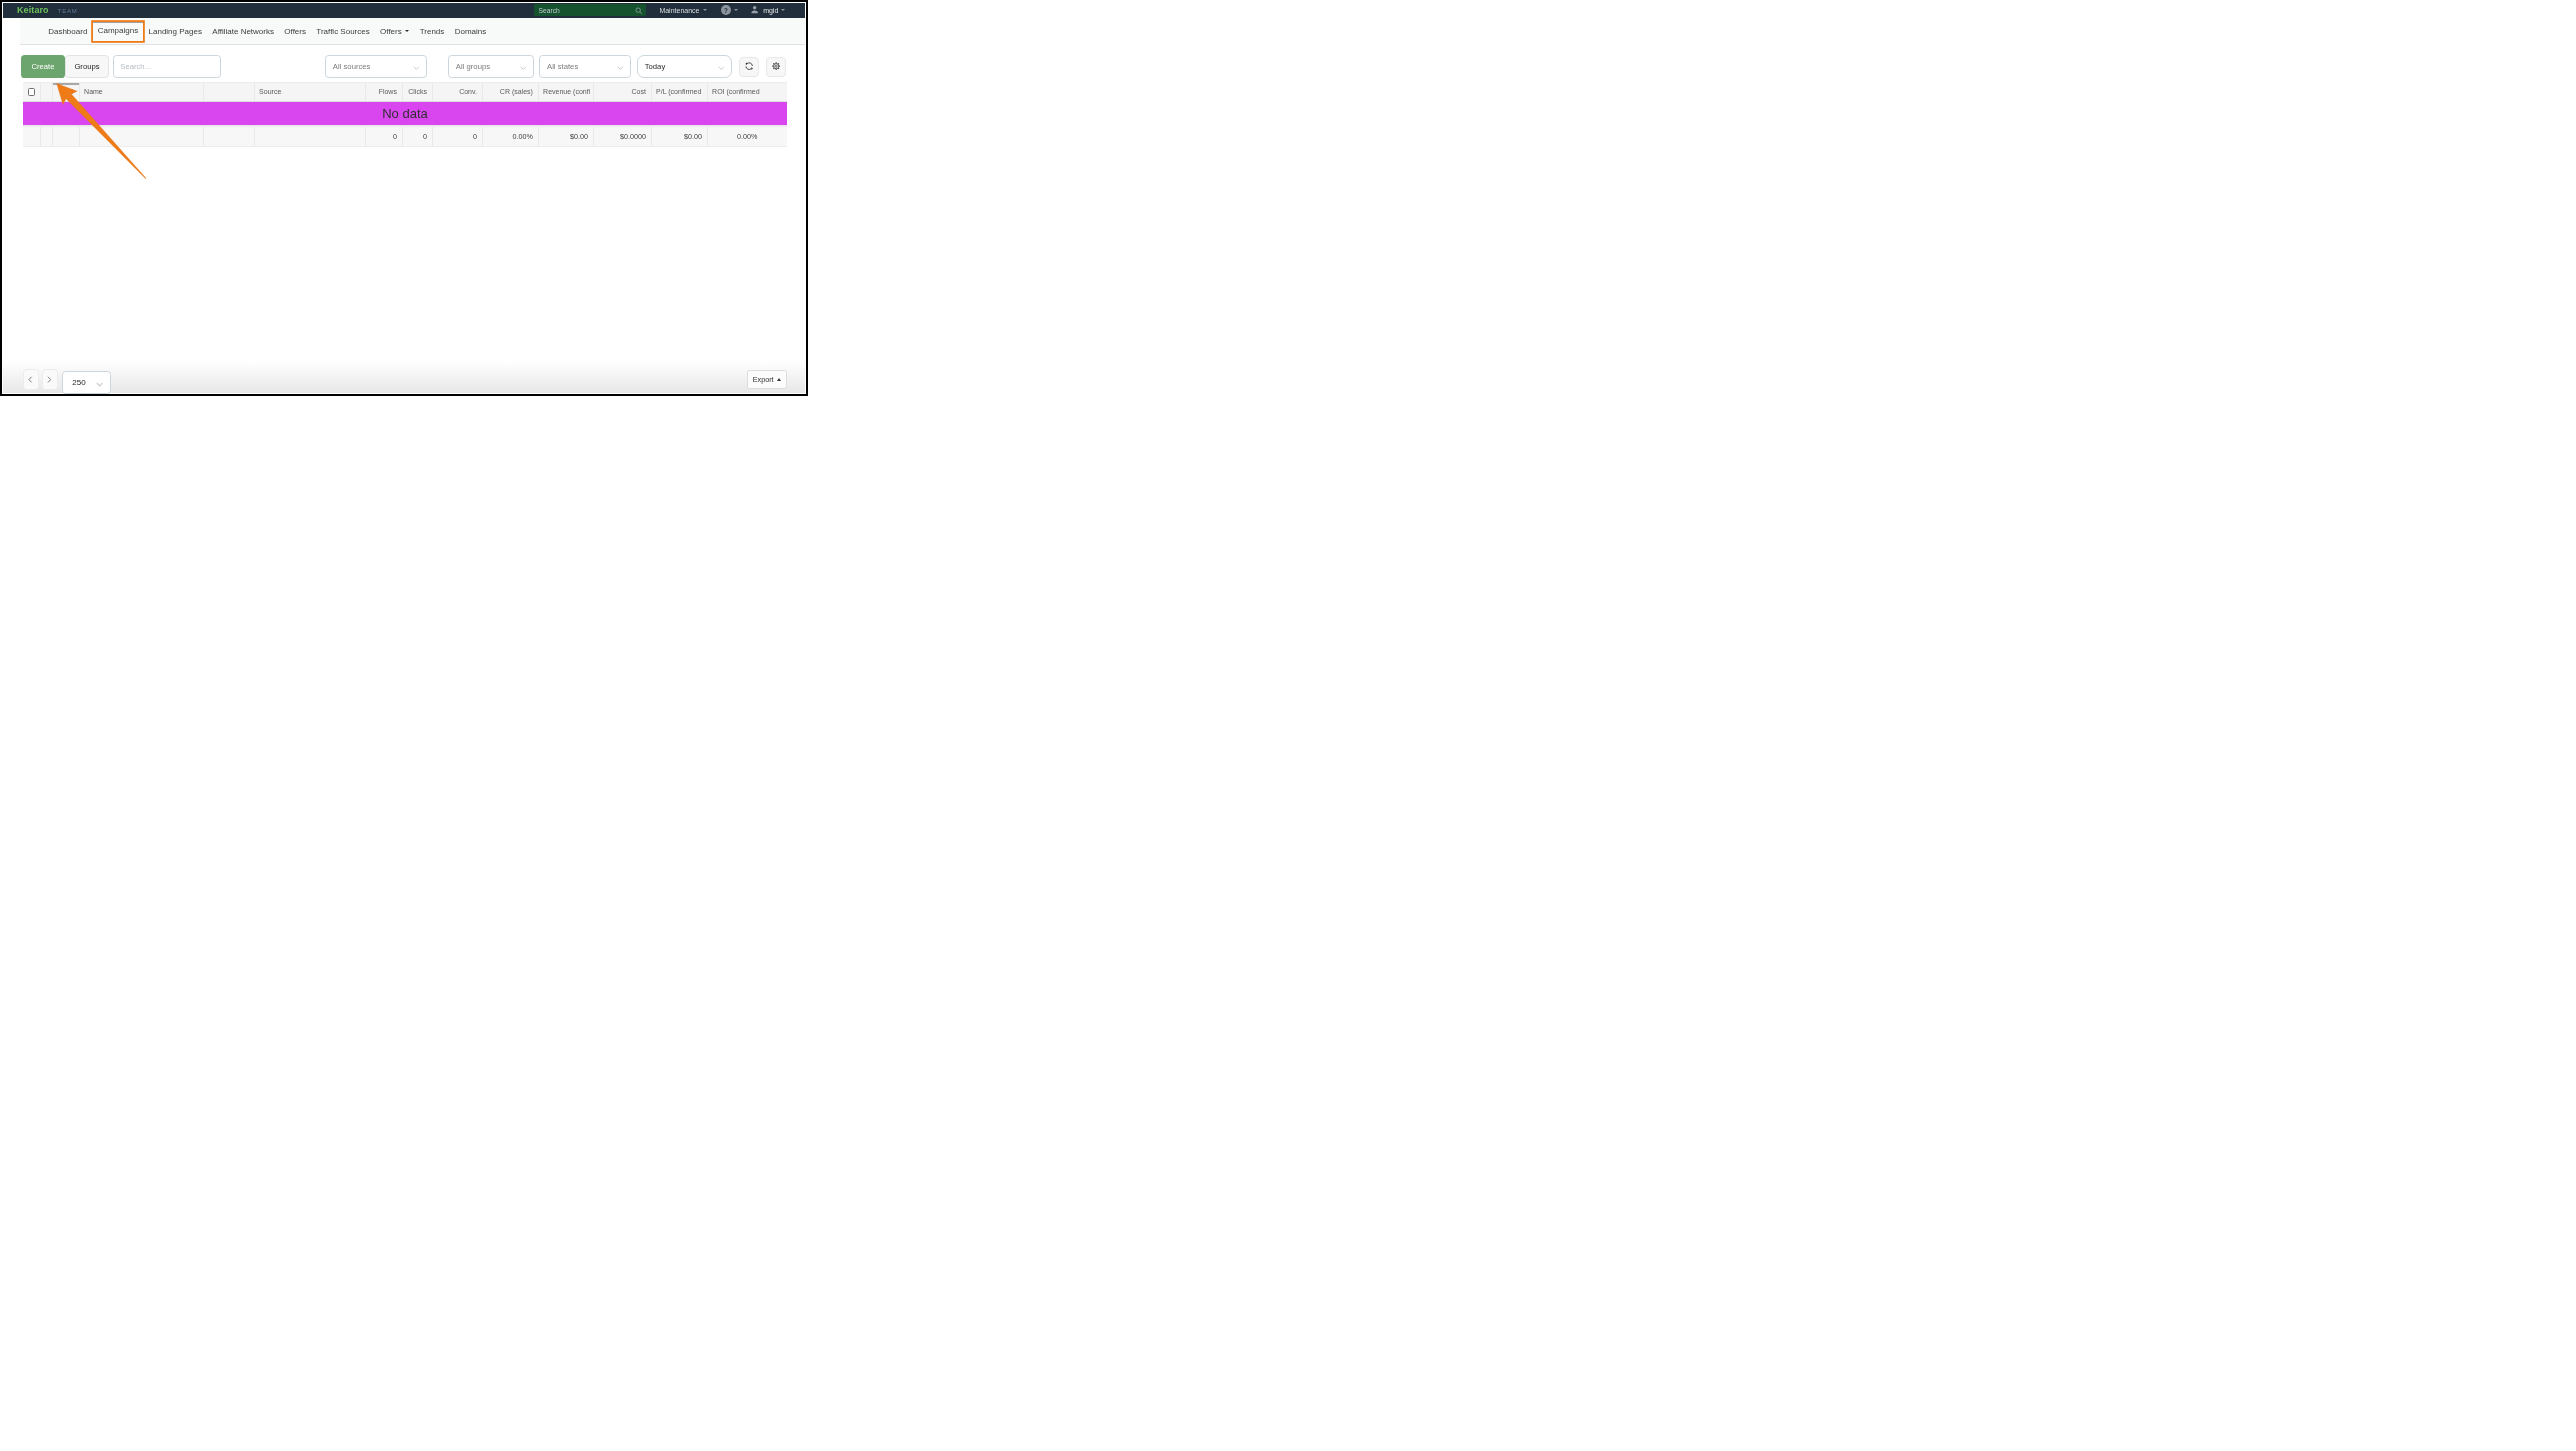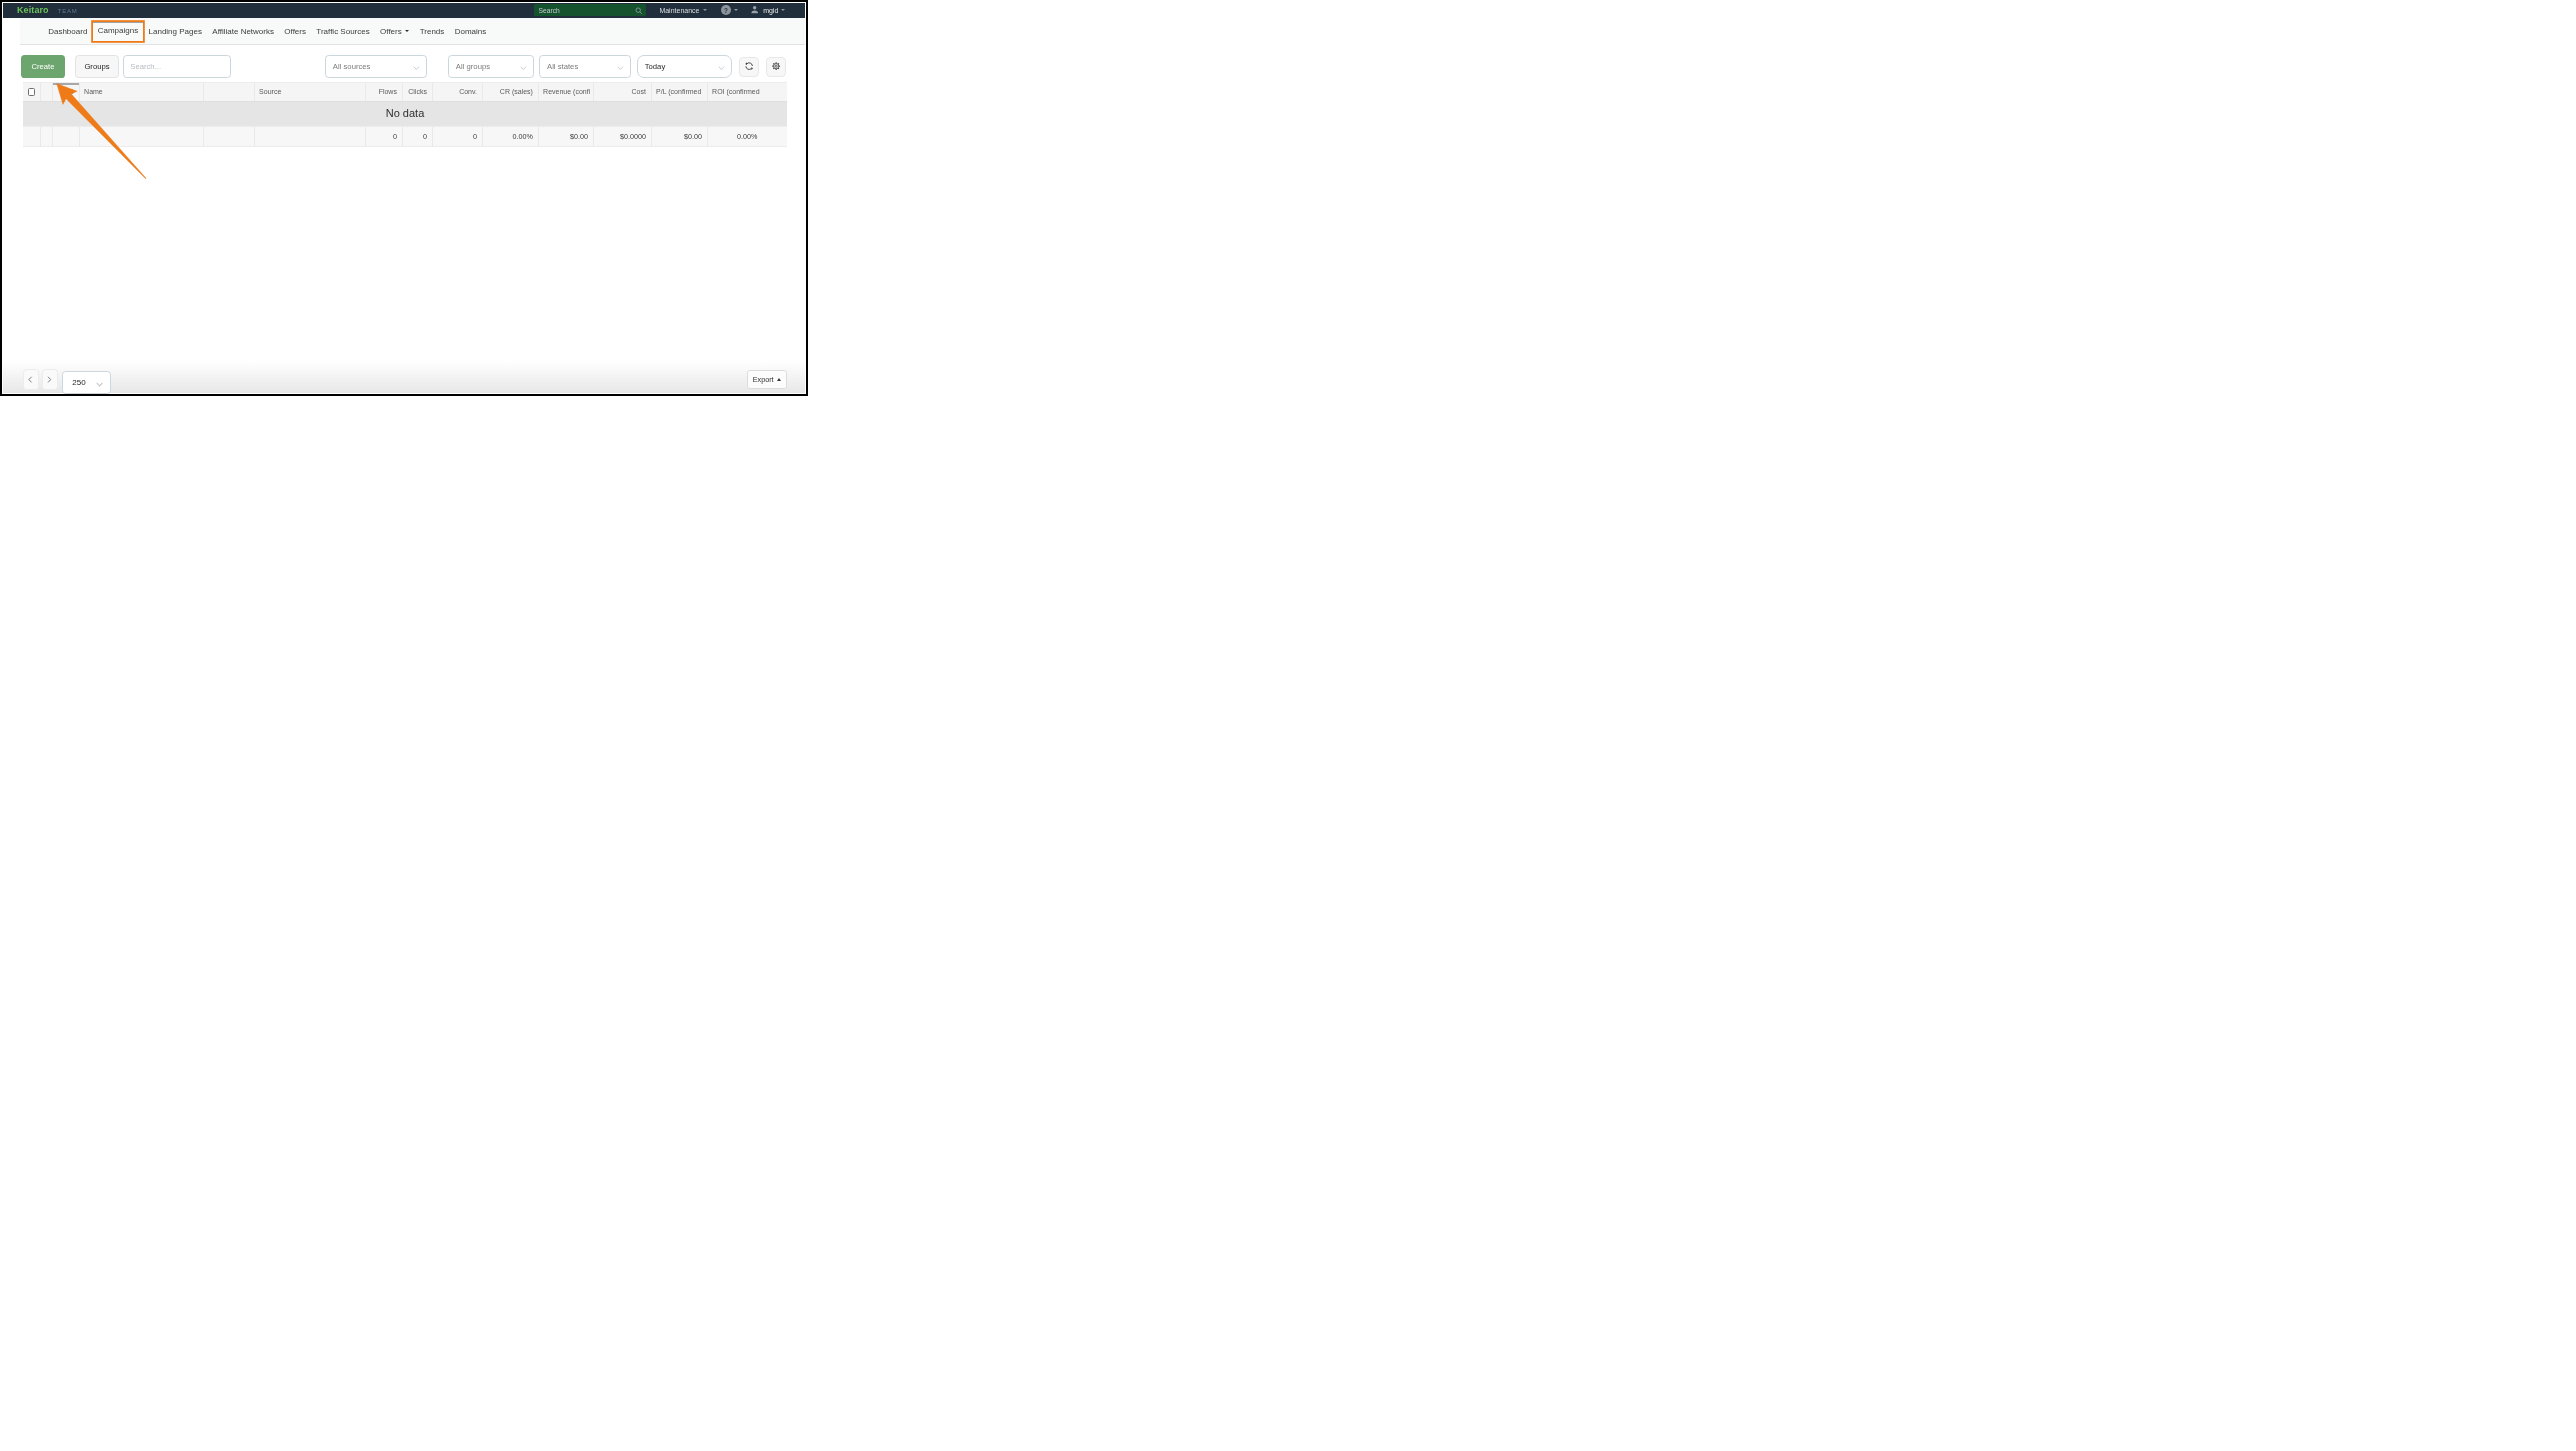--- a/index.html
+++ b/index.html
@@ -38,21 +38,21 @@
   .nav-item.active { border-top:1.5px solid #a3a3a3; padding-bottom:1.5px;
                      box-shadow:0 0 0 1.8px #ee7b17; background:#f8f9f9; }
   .nav-caret { width:0; height:0; border-left:2.1px solid transparent; border-right:2.1px solid transparent;
                border-top:2.6px solid #2f2f2f; margin-left:3.6px; }
 
   
   .toolbar { position:absolute; left:21px; right:21.6px; top:55px; height:23px; display:flex; align-items:center; }
   .btn-create { width:44px; height:23px; background:#6ca56d; color:#fff; border:none; border-radius:3.6px;
                 font-size:7.7px; font-family:inherit; cursor:pointer; }
   .btn-groups { width:44px; height:23px; background:#f7f7f7; color:#1f1f1f; border:0.5px solid #e3e3e3;
-                border-radius:3.6px; font-size:7.7px; font-family:inherit; margin-left:10px; cursor:pointer; }
+                border-radius:3.6px; font-size:7.7px; font-family:inherit; margin-left:0; cursor:pointer; }
   .search-input { width:108px; height:23px; border:0.5px solid #ccd6dd; border-radius:3.6px; margin-left:3.6px;
                   font-size:7.7px; padding:0 6.7px; color:#333; outline:none; font-family:inherit; }
   .search-input::placeholder { color:#b6bdc4; opacity:1; }
   .toolbar-right { margin-left:auto; display:flex; align-items:center; }
   .select { position:relative; height:23px; background:#fff; border:0.5px solid #ccd6dd; border-radius:3.6px;
             display:flex; align-items:center; padding:0 15.5px 0 6.7px; font-size:7.7px; color:#7b7b7b; cursor:pointer; }
   .select.dark { color:#2a2a2a;border-radius:7px; }
   .select svg { position:absolute; right:6.2px; top:9.8px; }
   .w-sources { width:102px; }
   .w-groups  { width:86px; margin-left:21px; }
@@ -63,22 +63,22 @@
   .ib-refresh { margin-left:6.7px; }
   .ib-gear { margin-left:7.7px; }
 
   
   .tablewrap { position:absolute; left:23px; top:82px; width:764px; z-index:2; }
   .thead { display:flex; height:19.6px; background:#f5f5f5; border-top:0.5px solid #ececec;
            border-bottom:1px solid #dedede; align-items:stretch; }
   .th { display:flex; align-items:center; font-size:7px; color:#5a5a5a; overflow:hidden;
         white-space:nowrap; padding:0 4.6px; position:relative; cursor:pointer; }
   .thead > .th:not(:last-child) { border-right:0.5px solid #e9e9e9; }
-  .tr-empty { height:24px; background:#e5e5e5; border-bottom:0.5px solid #e6e6e6;
-              display:flex; align-items:center; justify-content:center; font-size:11px; color:#2f2f2f;text-align:center; }
+  .tr-empty { height:24px; background:#d946ef; border-bottom:0.5px solid #e6e6e6;
+              display:flex; align-items:center; justify-content:center; font-size:13px; color:#2f2f2f;text-align:center; }
   .tfoot { display:flex; height:21.6px; background:#f7f7f7; border-top:1px solid #ececec;
            border-bottom:1px solid #ececec; align-items:stretch; }
   .td { display:flex; align-items:center; font-size:7.2px; color:#3d3d3d; overflow:hidden;
         white-space:nowrap; padding:0 4.6px; }
   .tfoot > .td:not(:last-child) { border-right:0.5px solid #e9e9e9; }
   .num { justify-content:flex-end; text-align:right; }
   .c0{width:17.5px;} .c1{width:12px;} .c2{width:27px;} .c3{width:124px;} .c4{width:51px;}
   .c5{width:111px;} .c6{width:37px;} .c7{width:30px;} .c8{width:50px;} .c9{width:56px;}
   .c10{width:55px;} .c11{width:58px;} .c12{width:56px;} .c13{width:79px;}
   .td.c13 { padding-right:29px; }

